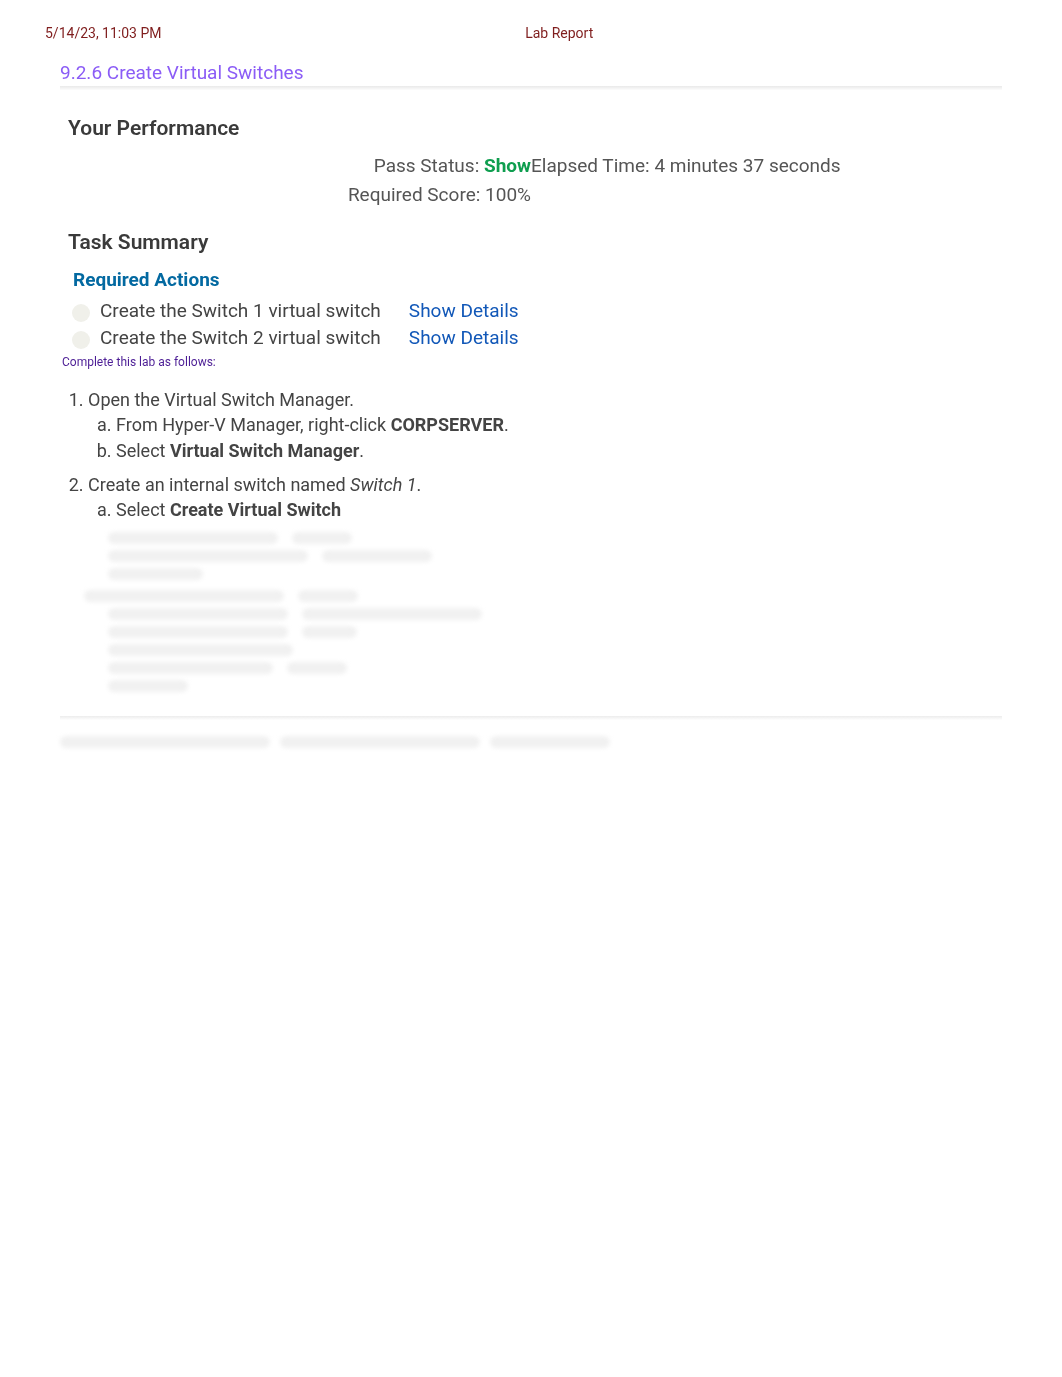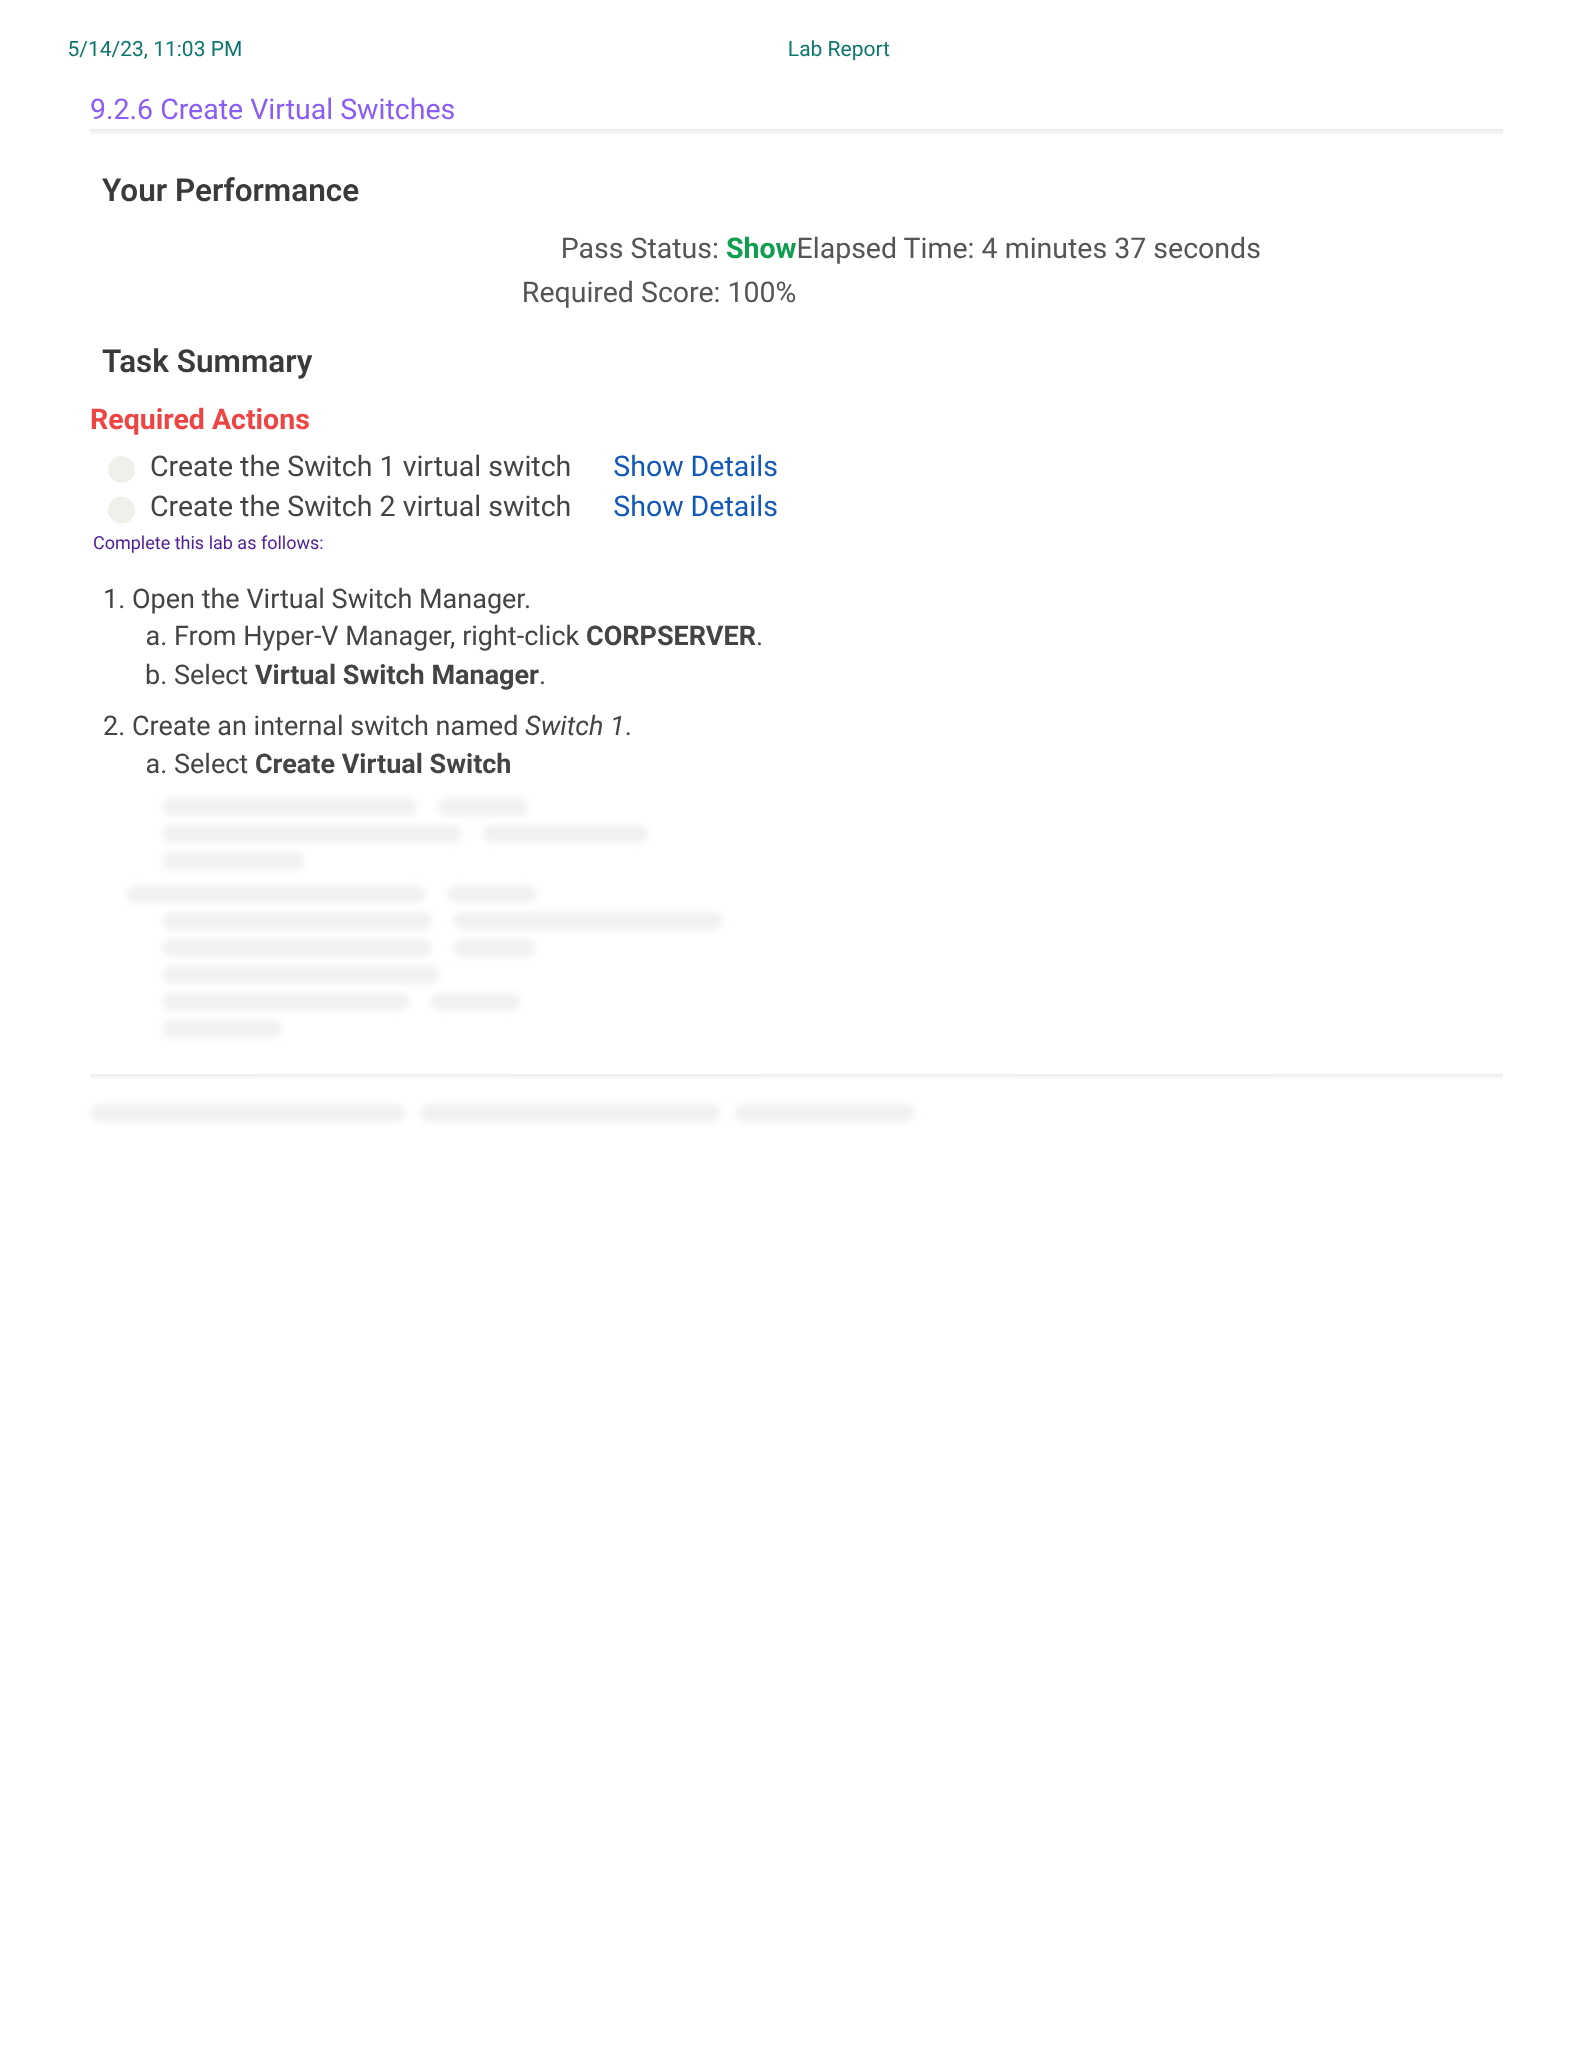--- a/index.html
+++ b/index.html
@@ -12,21 +12,21 @@
       background: #ffffff;
       color: #333;
       width: 1062px;
       padding: 0;
     }
     .page-header {
       display: flex;
       justify-content: center;
       padding: 25px 45px 10px 45px;
       font-size: 14px;
-      color: #0f766e;
+      color: #7f1d1d;
     }
     .page-header-center {
       flex: 1;
       text-align: center;
       margin-left: 60px;
     }
     .content {
       padding: 10px 60px 30px 60px;
     }
     .title {
@@ -56,22 +56,22 @@
     .perf-right {
       text-align: right;
     }
     .pass {
       color: #0f9e4f;
       font-weight: 700;
     }
     .required-heading {
       font-size: 19px;
       font-weight: 700;
-      color: #ef4444;
-      margin: 12px 0 8px 0;
+      color: #0369a1;
+      margin: 12px 0 8px 13px;
     }
     .action-row {
       display: flex;
       align-items: flex-end;
       gap: 10px;
       margin: 4px 0 4px 12px;
       font-size: 19px;
       color: #444;
     }
     .status-dot {

